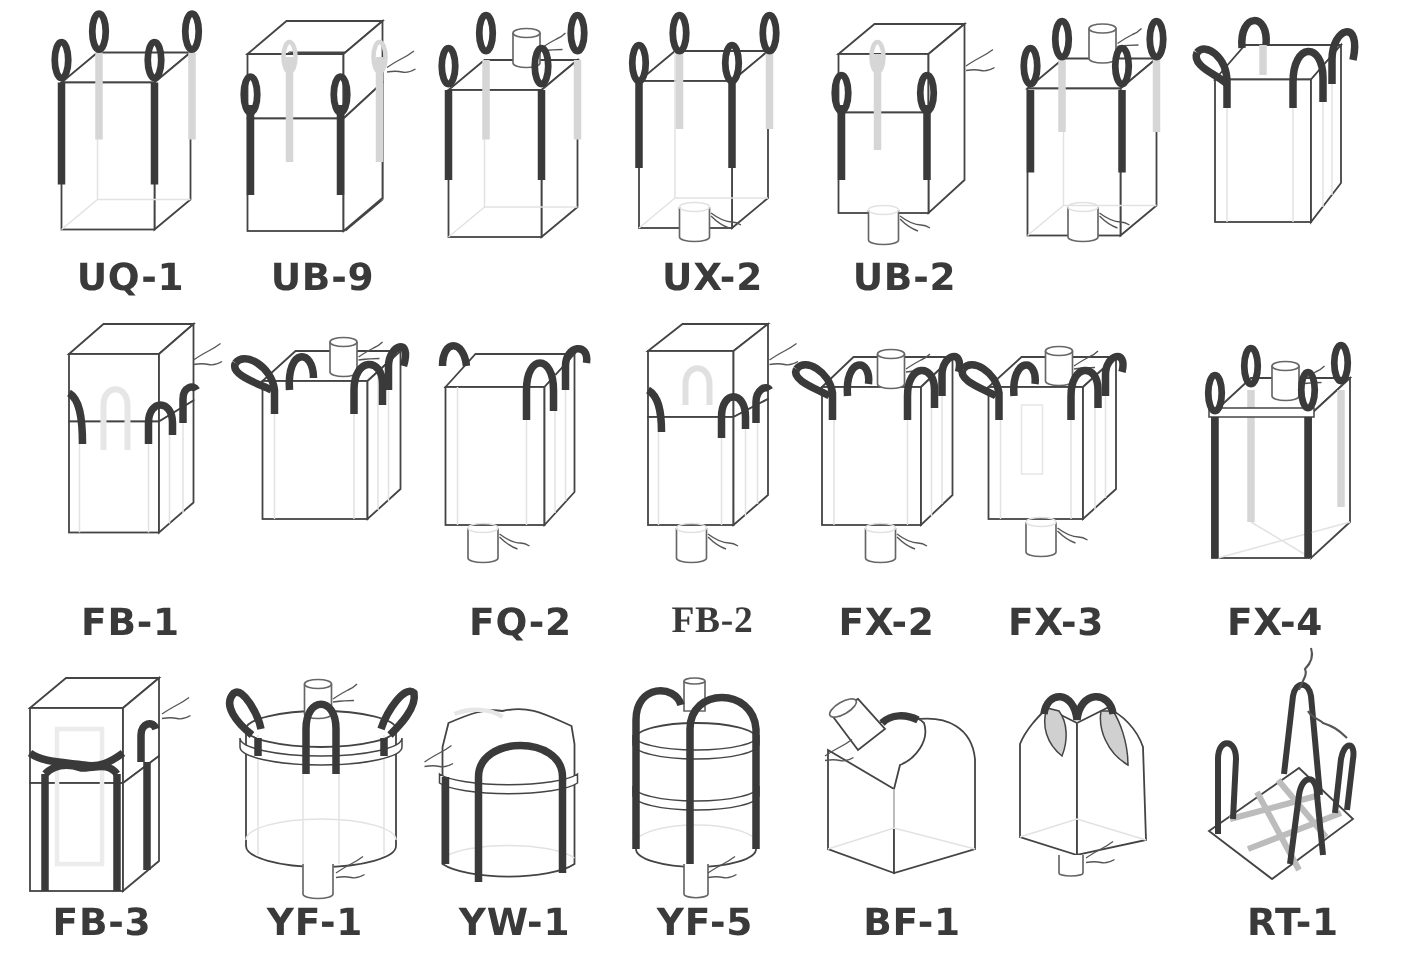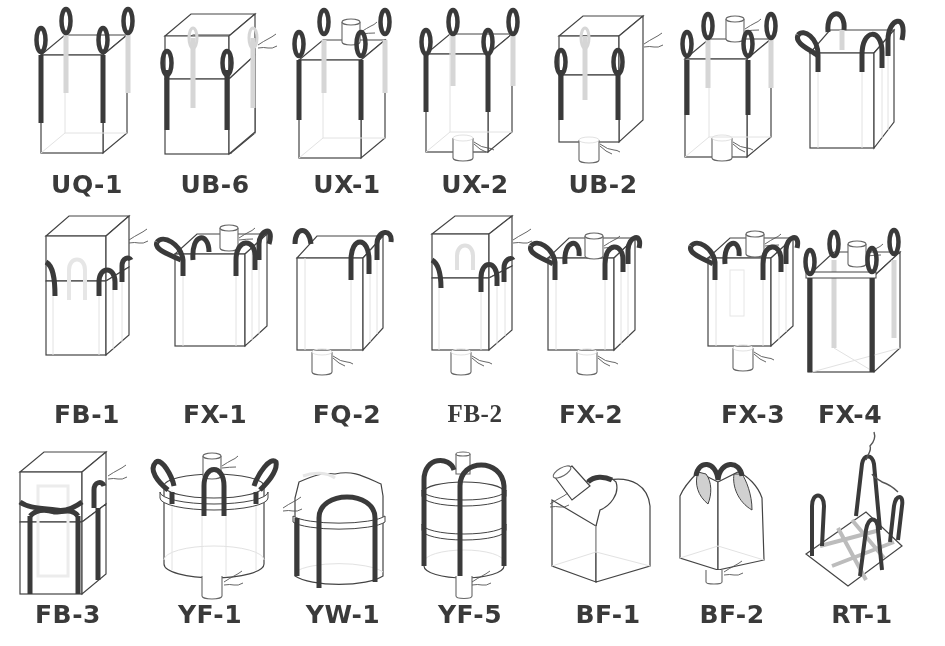--- a/index.html
+++ b/index.html
@@ -74,35 +74,34 @@
     <rect class="f" x="10" y="79" width="64" height="75"></rect>
     <path class="f" d="M74,79 L100,55 L100,132 L74,154 Z"></path>
     <path class="g" d="M38,38 L38,108 M98,38 L98,108"></path>
     <ellipse cx="38" cy="38" rx="4" ry="10" fill="none" stroke="#d6d6d6" stroke-width="3"></ellipse>
     <ellipse cx="98" cy="38" rx="4" ry="10" fill="none" stroke="#d6d6d6" stroke-width="3"></ellipse>
     <path class="b" d="M12,70 L12,130 M72,70 L72,130"></path>
     <use href="#loop-l" x="12" y="63"></use>
       <use href="#loop-l" x="72" y="63"></use>
     <use href="#tie" x="103" y="45"></use>
   </svg>
-  <div class="label" style="top:170px">UB-6</div>
+  <div class="label" style="top:170px">UB-9</div>
 </div>
 
 <div class="cell" style="left:287px;top:0px;">
   <svg viewBox="0 0 120 170">
     <use href="#cube-body" x="-2" y="5"></use>
     <path class="g" d="M37,40 L37,93 M98,40 L98,93"></path>
     <use href="#spout-top" x="64" y="38"></use>
     <path class="b" d="M12,60 L12,120 M74,60 L74,120"></path>
     <use href="#loop-l" x="12" y="44"></use>
       <use href="#loop-l" x="74" y="44"></use>
     <use href="#loop-l" x="37" y="22"></use>
       <use href="#loop-l" x="98" y="22"></use>
   </svg>
-  <div class="label" style="top:170px">UX-1</div>
 </div>
 
 <div class="cell" style="left:415px;top:0px;">
   <svg viewBox="0 0 120 170">
     <use href="#cube-body" x="-3" y="-1"></use>
     <path class="g" d="M38,34 L38,86 M98,34 L98,86"></path>
     <path class="b" d="M11,55 L11,112 M73,55 L73,112"></path>
     <use href="#loop-l" x="11" y="42"></use>
       <use href="#loop-l" x="73" y="42"></use>
     <use href="#loop-l" x="38" y="22"></use>
@@ -181,21 +180,20 @@
     <rect class="f" x="20" y="24" width="70" height="92"></rect>
     <path class="f" d="M90,24 L112,4 L112,96 L90,116 Z"></path>
     <path class="gl" d="M28,24 L28,116 M81,24 L81,116 M97,18 L97,110 M104,12 L104,104"></path>
     <use href="#spout-top" x="74" y="14"></use>
     <path class="b" d="M2,12 C8,4 26,14 28,30 L28,46"></path>
     <path class="b" d="M2,12 C-2,20 18,26 26,30"></path>
     <path class="b" d="M38,30 C36,2 54,2 54,22"></path>
     <path class="b" d="M81,46 L81,30 C81,8 100,8 100,26 L100,40"></path>
     <path class="b" d="M104,30 L104,14 C104,0 120,-6 114,14"></path>
   </svg>
-  <div class="label" style="top:170px">FX-1</div>
 </div>
 
 <div class="cell" style="left:287px;top:230px;">
   <svg viewBox="0 0 120 170">
     <path class="f" d="M10,28 L30,6 L96,6 L76,28 Z"></path>
     <rect class="f" x="10" y="28" width="66" height="92"></rect>
     <path class="f" d="M76,28 L96,6 L96,98 L76,120 Z"></path>
     <path class="gl" d="M18,28 L18,120 M64,28 L64,120 M83,20 L83,112 M90,12 L90,104"></path>
     <path class="b" d="M8,14 C8,-4 22,-4 24,14"></path>
     <path class="b" d="M64,50 L64,30 C64,6 82,6 82,30 L82,44"></path>
@@ -233,21 +231,21 @@
     <path class="b" d="M0,16 C6,8 22,18 24,32 L24,50"></path>
     <path class="b" d="M0,16 C-4,24 16,30 22,34"></path>
     <path class="b" d="M34,34 C32,8 50,8 48,26"></path>
     <path class="b" d="M74,50 L74,34 C74,12 92,12 92,30 L92,42"></path>
     <path class="b" d="M97,34 L97,20 C97,6 112,2 108,18"></path>
     <use href="#spout-bot" x="56" y="122"></use>
   </svg>
   <div class="label" style="top:170px">FX-2</div>
 </div>
 
-<div class="cell" style="left:693px;top:230px;text-decoration:underline;">
+<div class="cell" style="left:644px;top:230px;text-decoration:underline;">
   <svg viewBox="0 0 120 170">
     <path class="f" d="M15,28 L37,8 L100,8 L78,28 Z"></path>
     <rect class="f" x="15" y="28" width="63" height="88"></rect>
     <path class="f" d="M78,28 L100,8 L100,96 L78,116 Z"></path>
     <path class="gl" d="M23,28 L23,116 M70,28 L70,116 M86,22 L86,110 M93,15 L93,102"></path>
     <rect x="37" y="40" width="14" height="46" fill="none" stroke="#e6e6e6" stroke-width="1"></rect>
     <use href="#spout-top" x="62" y="20"></use>
     <path class="b" d="M-2,16 C4,8 20,18 22,32 L22,50"></path>
     <path class="b" d="M-2,16 C-6,24 14,30 20,34"></path>
     <path class="b" d="M32,34 C30,8 48,8 46,26"></path>
@@ -359,21 +357,20 @@
   <svg viewBox="0 0 120 170">
     <path class="f" d="M8,50 C12,40 20,32 26,26 L46,36 L46,124 L8,112 Z"></path>
     <path class="f" d="M46,36 L66,26 C76,30 86,40 90,52 L92,114 L46,124 Z"></path>
     <path class="gl" d="M8,112 L46,100 L92,114"></path>
     <path d="M26,26 C22,38 26,50 36,58 C40,48 40,36 34,28 Z" fill="#d0d0d0" stroke="#444" stroke-width="1"></path>
     <path d="M62,28 C60,40 66,56 80,64 C80,48 74,34 70,28 Z" fill="#d0d0d0" stroke="#444" stroke-width="1"></path>
     <path class="b" d="M24,30 C26,14 44,14 46,34 C48,14 68,14 70,30"></path>
     <path class="lt" d="M34,124 L34,136 A8,2 0 0 0 50,136 L50,124"></path>
     <use href="#tie" x="52" y="126"></use>
   </svg>
-  <div class="label" style="top:154px">BF-2</div>
 </div>
 
 <div class="cell" style="left:802px;top:446px;">
   <svg viewBox="0 0 120 170">
     <path class="f" d="M4,108 L64,66 L100,100 L46,140 Z"></path>
     <path class="g" d="M18,100 L78,84 M30,120 L92,96 M36,82 L64,134 M50,74 L82,112" style="stroke:#bcbcbc;stroke-width:4"></path>
     <path class="bl" d="M10,110 L10,60 C10,46 22,46 22,60 L20,100"></path>
     <path class="bl" d="M54,70 L60,18 C62,8 70,8 72,18 L78,84"></path>
     <path class="bl" d="M88,96 L92,60 C94,48 102,48 100,60 L96,94"></path>
     <path class="bl" d="M58,130 L64,84 C66,70 76,70 76,84 L80,124"></path>

